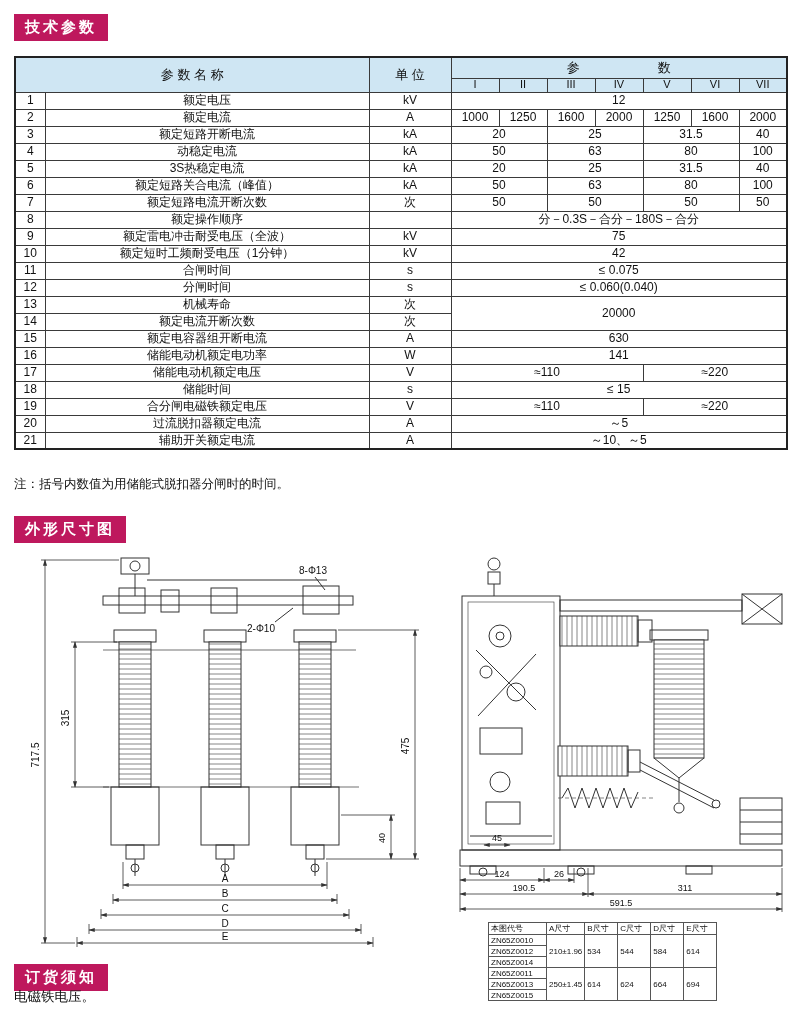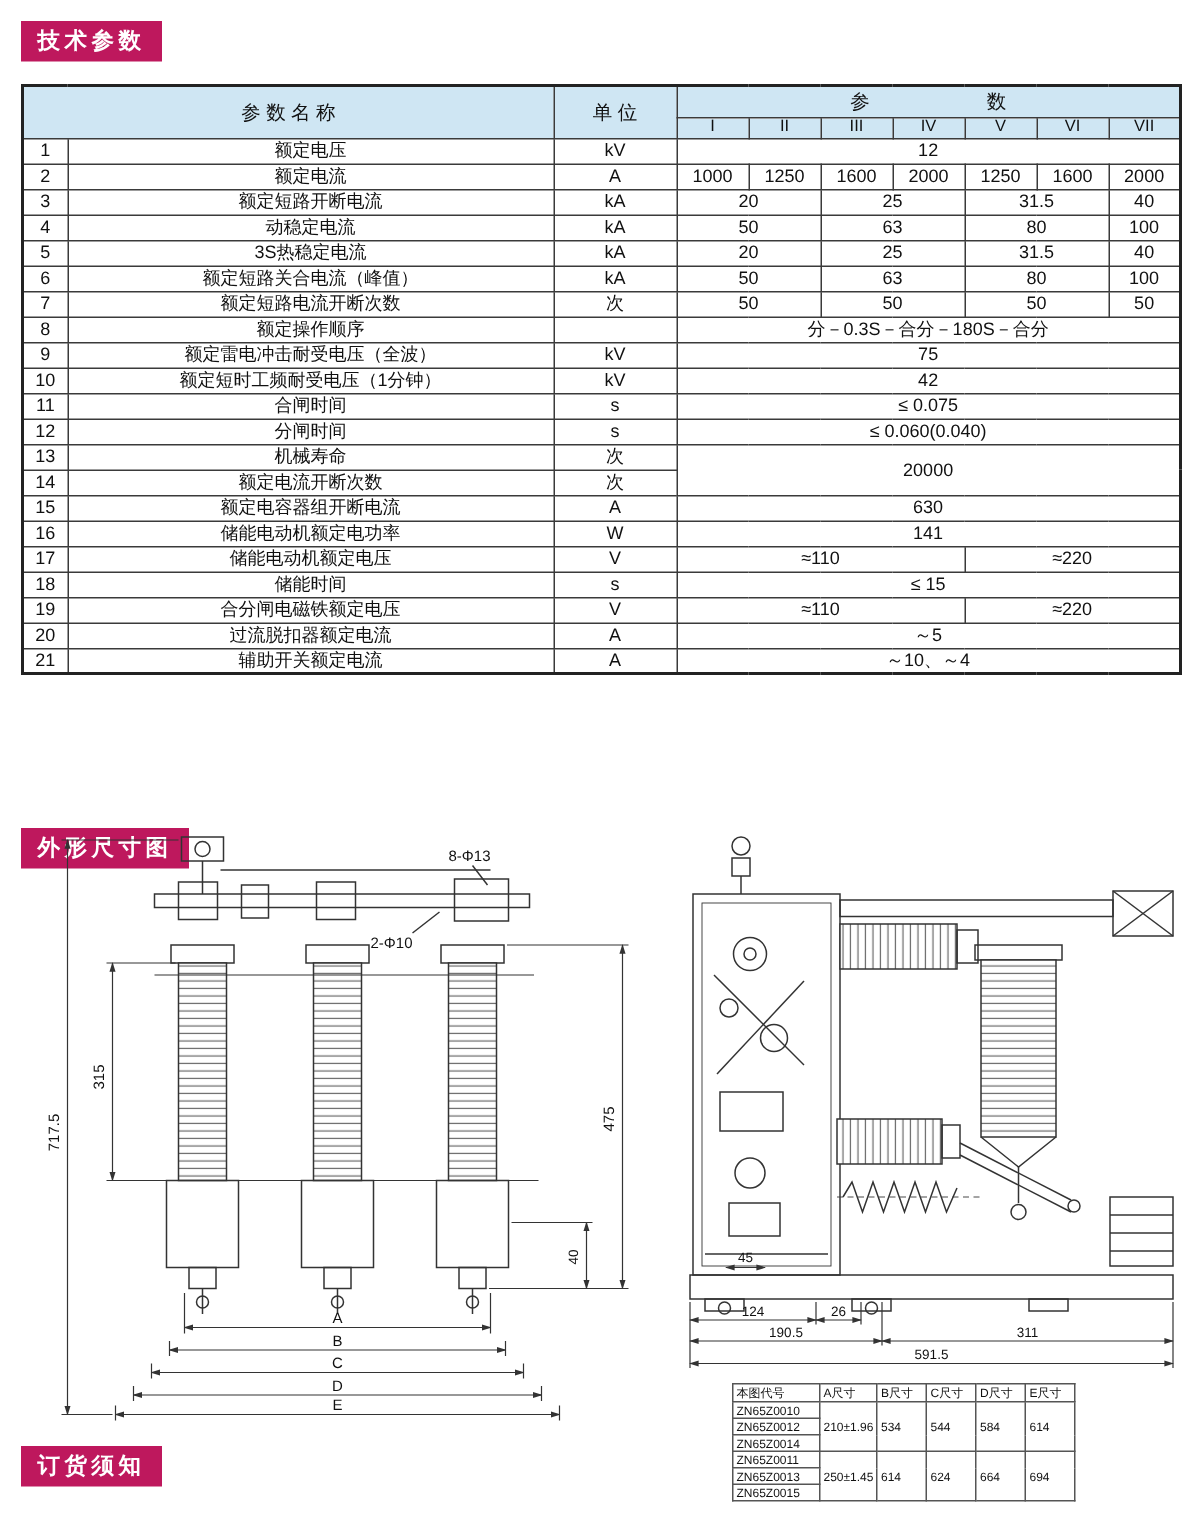--- a/index.html
+++ b/index.html
@@ -1,21 +1,21 @@
 <!DOCTYPE html>
 <html><head>
 <meta charset="utf-8">
 <style>
   * { margin:0; padding:0; box-sizing:border-box; }
   html,body { background:#ececec; font-family:"Liberation Sans","DejaVu Sans",sans-serif; }
   .page { position:relative; width:800px; height:1024px; background:#fff; margin:0 auto; overflow:hidden; outline:1px solid #d8d8d8; color:#111; }
 
   .sec-label { position:absolute; background:#be185d; color:#fff; font-size:15px; font-weight:bold; letter-spacing:3px; padding:4px 11px; }
   #lbl-tech  { top:14px;  left:14px; }
-  #lbl-dim   { top:516px; left:14px;margin-top:36px; }
+  #lbl-dim   { top:516px; left:14px; }
   #lbl-order { top:964px; left:14px; }
 
   table.params { position:absolute; top:56px; left:14px; width:772px; border-collapse:collapse; table-layout:fixed; font-size:12px; border:2px solid #222; }
   table.params td { border:1px solid #3a3a3a; text-align:center; padding:0 2px; height:17px; line-height:1.05; overflow:hidden; white-space:nowrap; }
   table.params thead td { background:#cfe6f3; }
   table.params tr.h1 td { height:21px; font-size:13px; }
   table.params tr.h2 td { height:14px; font-size:11px; }
 
   .note { position:absolute; top:476px; left:14px; font-size:12.5px; }
 
@@ -207,25 +207,26 @@
         <tr>
           <td>20</td>
           <td>过流脱扣器额定电流</td>
           <td>A</td>
           <td colspan="7">～5</td>
         </tr>
         <tr>
           <td>21</td>
           <td>辅助开关额定电流</td>
           <td>A</td>
-          <td colspan="7">～10、～4</td>
+          <td colspan="7">～10、～5</td>
         </tr>
       </tbody>
   </table>
 
+  <div class="note">注：括号内数值为用储能式脱扣器分闸时的时间。</div>
 
   <div class="sec-label" id="lbl-dim">外形尺寸图</div>
 
   <svg id="draw-left" class="drawing" width="430" height="400" viewBox="0 0 430 400">
     <defs>
       <pattern id="ribsH" width="6" height="5" patternUnits="userSpaceOnUse">
         <rect width="6" height="5" fill="#fff"></rect>
         <line x1="0" y1="4" x2="6" y2="4" stroke="#666" stroke-width="0.8"></line>
       </pattern>
       <pattern id="ribsV" width="5" height="6" patternUnits="userSpaceOnUse">
@@ -426,15 +427,16 @@
         </tr>
         <tr>
           <td class="dm">ZN65Z0015</td>
         </tr>
       </tbody>
   </table>
 
   <div class="sec-label" id="lbl-order">订货须知</div>
 
   <div class="order-text">
+    <div>电磁铁电压。</div>
   </div>
 
 </div>
 
 </body></html>

